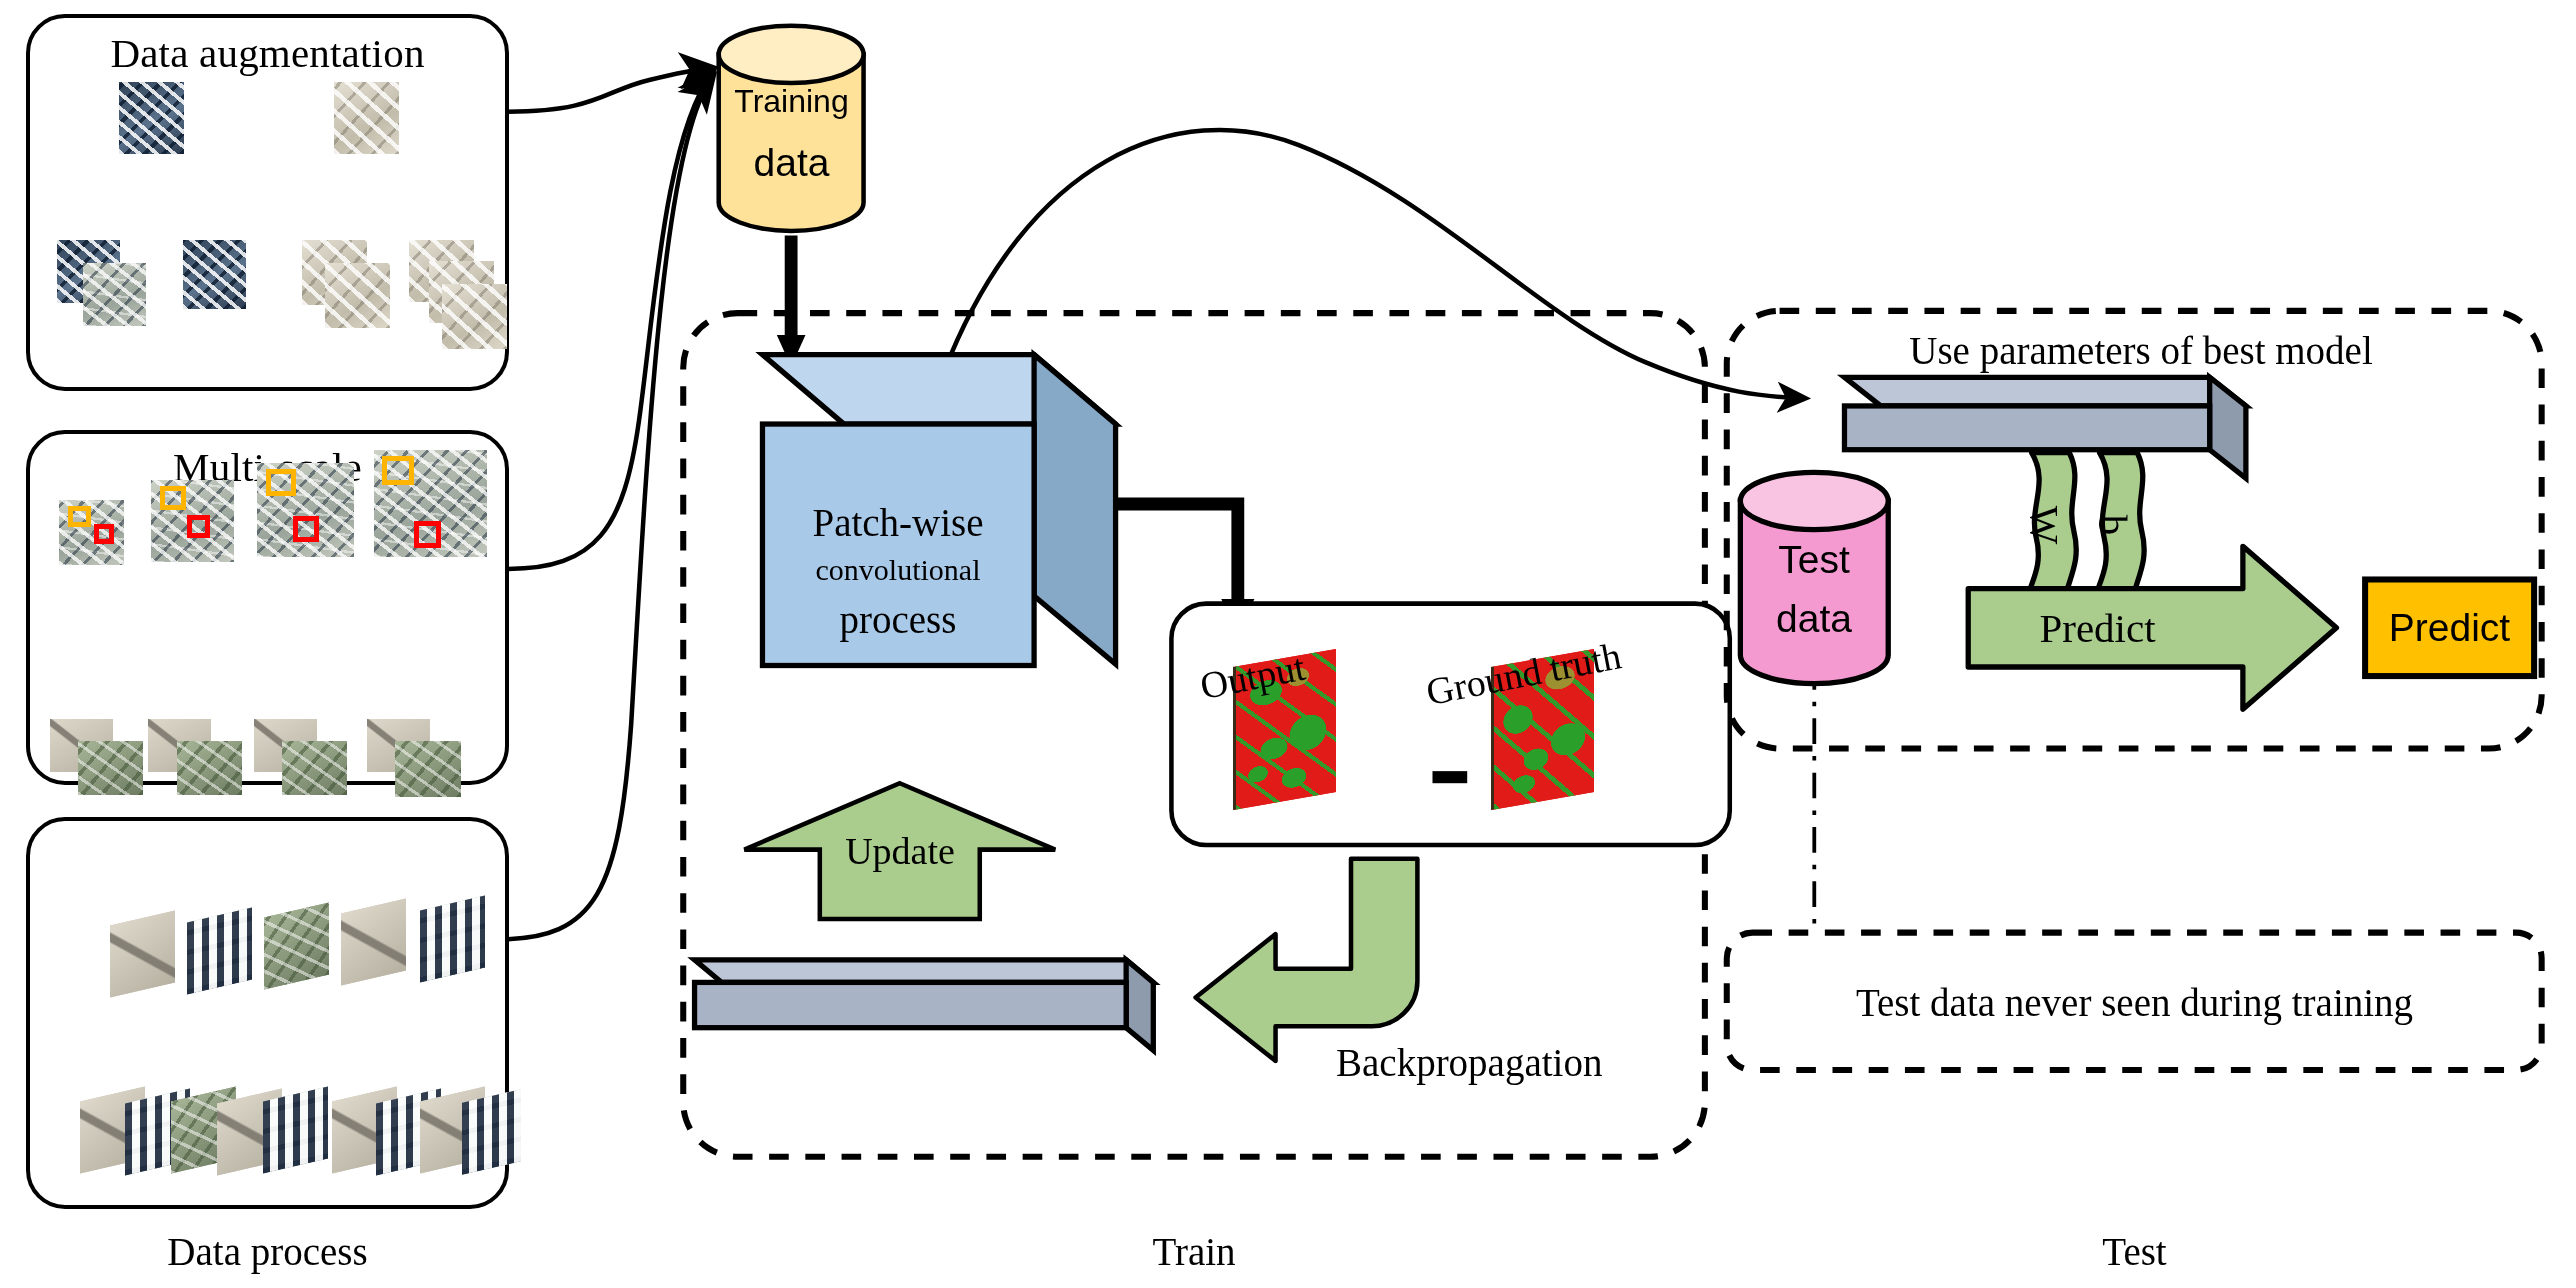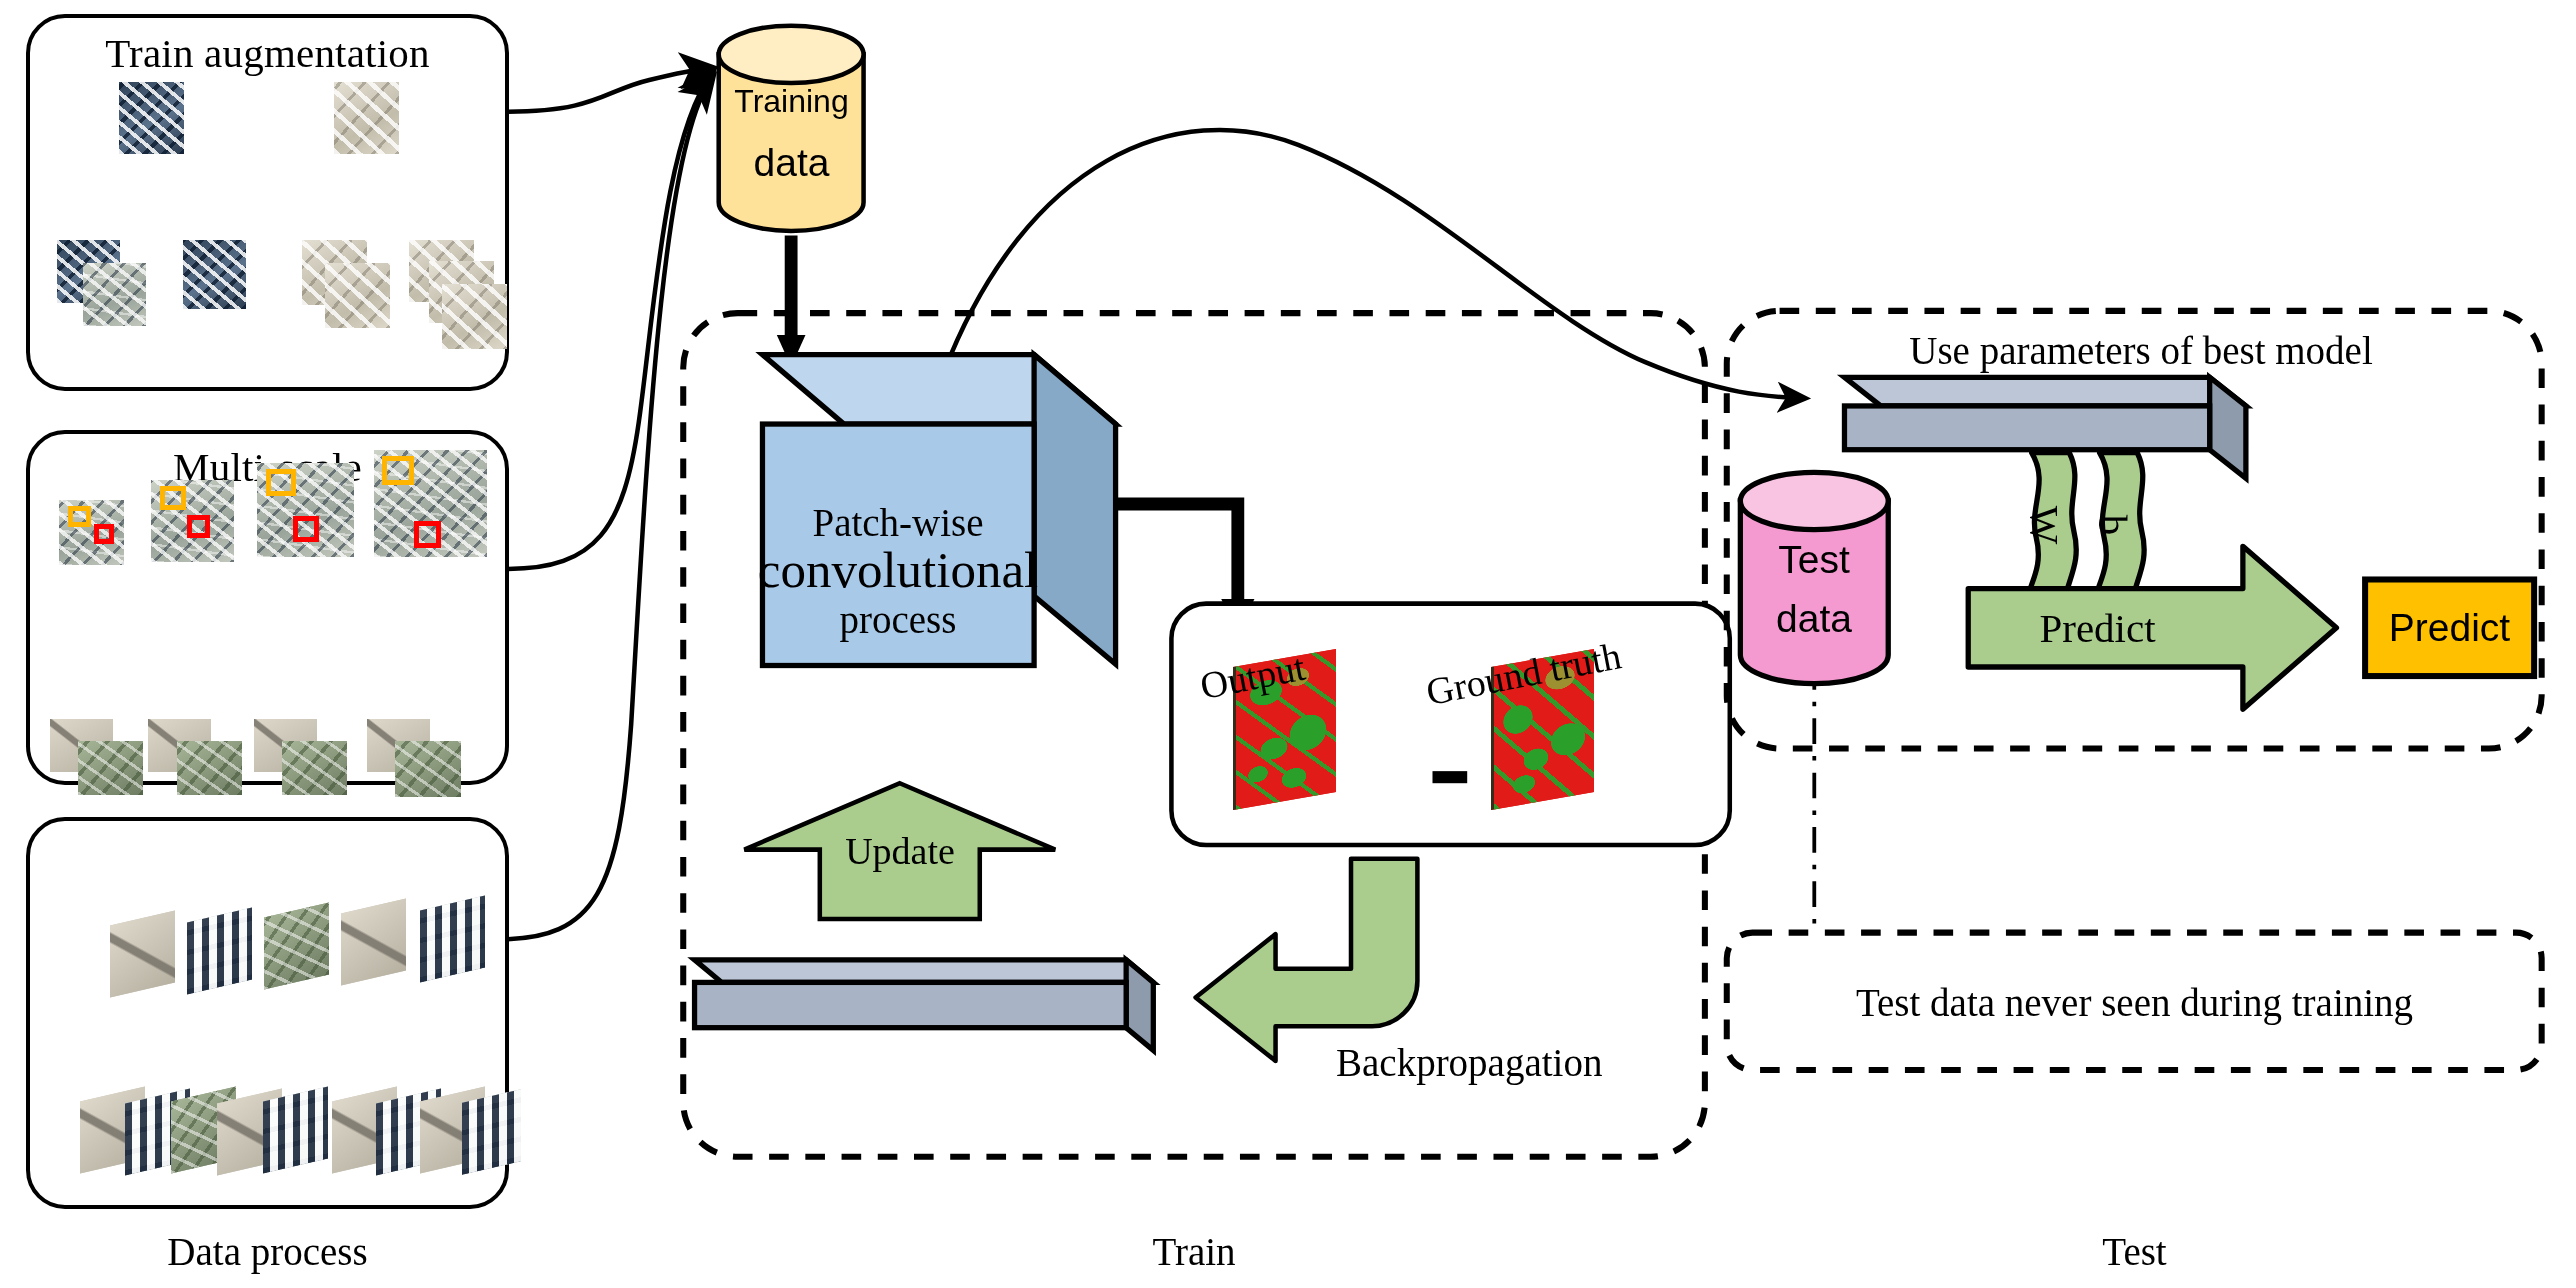--- a/index.html
+++ b/index.html
@@ -203,21 +203,21 @@
       <path d="M380,1322 L584,1464" marker-end="url(#ah)"></path>
       <path d="M486,1322 L252,1462" marker-end="url(#ah)"></path>
       <path d="M492,1322 L330,1460" marker-end="url(#ah)"></path>
       <path d="M572,1322 L380,1460" marker-end="url(#ah)"></path>
       <path d="M588,1322 L588,1460" marker-end="url(#ah)"></path>
       <path d="M476,1322 L462,1460" marker-end="url(#ah)"></path>
     </g>
   </svg>
 
   <div class="panel" style="left:26px;top:13.6px;width:483px;height:377px;"></div>
-  <div class="panel-title serif" style="left:26px;top:33px;width:483px;">Train augmentation</div>
+  <div class="panel-title serif" style="left:26px;top:33px;width:483px;">Data augmentation</div>
 
   <div class="panel" style="left:26px;top:430px;width:483px;height:355px;"></div>
   <div class="panel-title serif" style="left:26px;top:447px;width:483px;">Multi-scale</div>
 
   <div class="panel" style="left:26px;top:817px;width:483px;height:392px;"></div>
 
   <div class="tile dark abs" style="left:119px;top:82px;width:65px;height:72px;"></div>
   <div class="tile pale abs" style="left:334px;top:82px;width:65px;height:72px;"></div>
 
   <div class="tile dark abs" style="left:57px;top:240px;width:63px;height:63px;"></div>
@@ -268,21 +268,21 @@
 
   <div class="tile road abs" style="left:332px;top:1094px;width:65px;height:72px;transform:skewY(-13deg);"></div>
   <div class="tile build abs" style="left:376px;top:1096px;width:65px;height:72px;transform:skewY(-13deg);"></div>
   <div class="tile road abs" style="left:420px;top:1094px;width:65px;height:72px;transform:skewY(-13deg);"></div>
   <div class="tile build abs" style="left:462px;top:1096px;width:59px;height:72px;transform:skewY(-13deg);"></div>
 
   <div class="abs ctr sans" style="left:719px;top:72px;width:145px;height:60px;font-size:32px;line-height:1.1;">Training</div>
   <div class="abs ctr sans" style="left:719px;top:133px;width:145px;height:60px;font-size:39px;line-height:1.1;">data</div>
 
   <div class="abs ctr serif" style="left:762px;top:498px;width:272px;height:48px;font-size:39px;">Patch-wise</div>
-  <div class="abs ctr serif" style="left:762px;top:546px;width:272px;height:48px;font-size:51px;">convolutional</div>
+  <div class="abs ctr serif" style="left:762px;top:546px;width:272px;height:48px;font-size:30px;">convolutional</div>
   <div class="abs ctr serif" style="left:762px;top:595px;width:272px;height:48px;font-size:39px;">process</div>
 
   <div class="abs ctr serif" style="left:820px;top:827px;width:160px;height:48px;font-size:38px;">Update</div>
 
 
   <div class="seg abs" style="left:1233px;top:658px;width:100px;height:143px;transform:skewY(-10deg);"></div>
   <div class="seg b abs" style="left:1491px;top:658px;width:100px;height:143px;transform:skewY(-10deg);"></div>
 
   <div class="rot-lbl serif" style="left:1205px;top:664px;transform:rotate(-11deg);">Output</div>
   <div class="rot-lbl serif" style="left:1431px;top:670px;transform:rotate(-11deg);">Ground truth</div>

